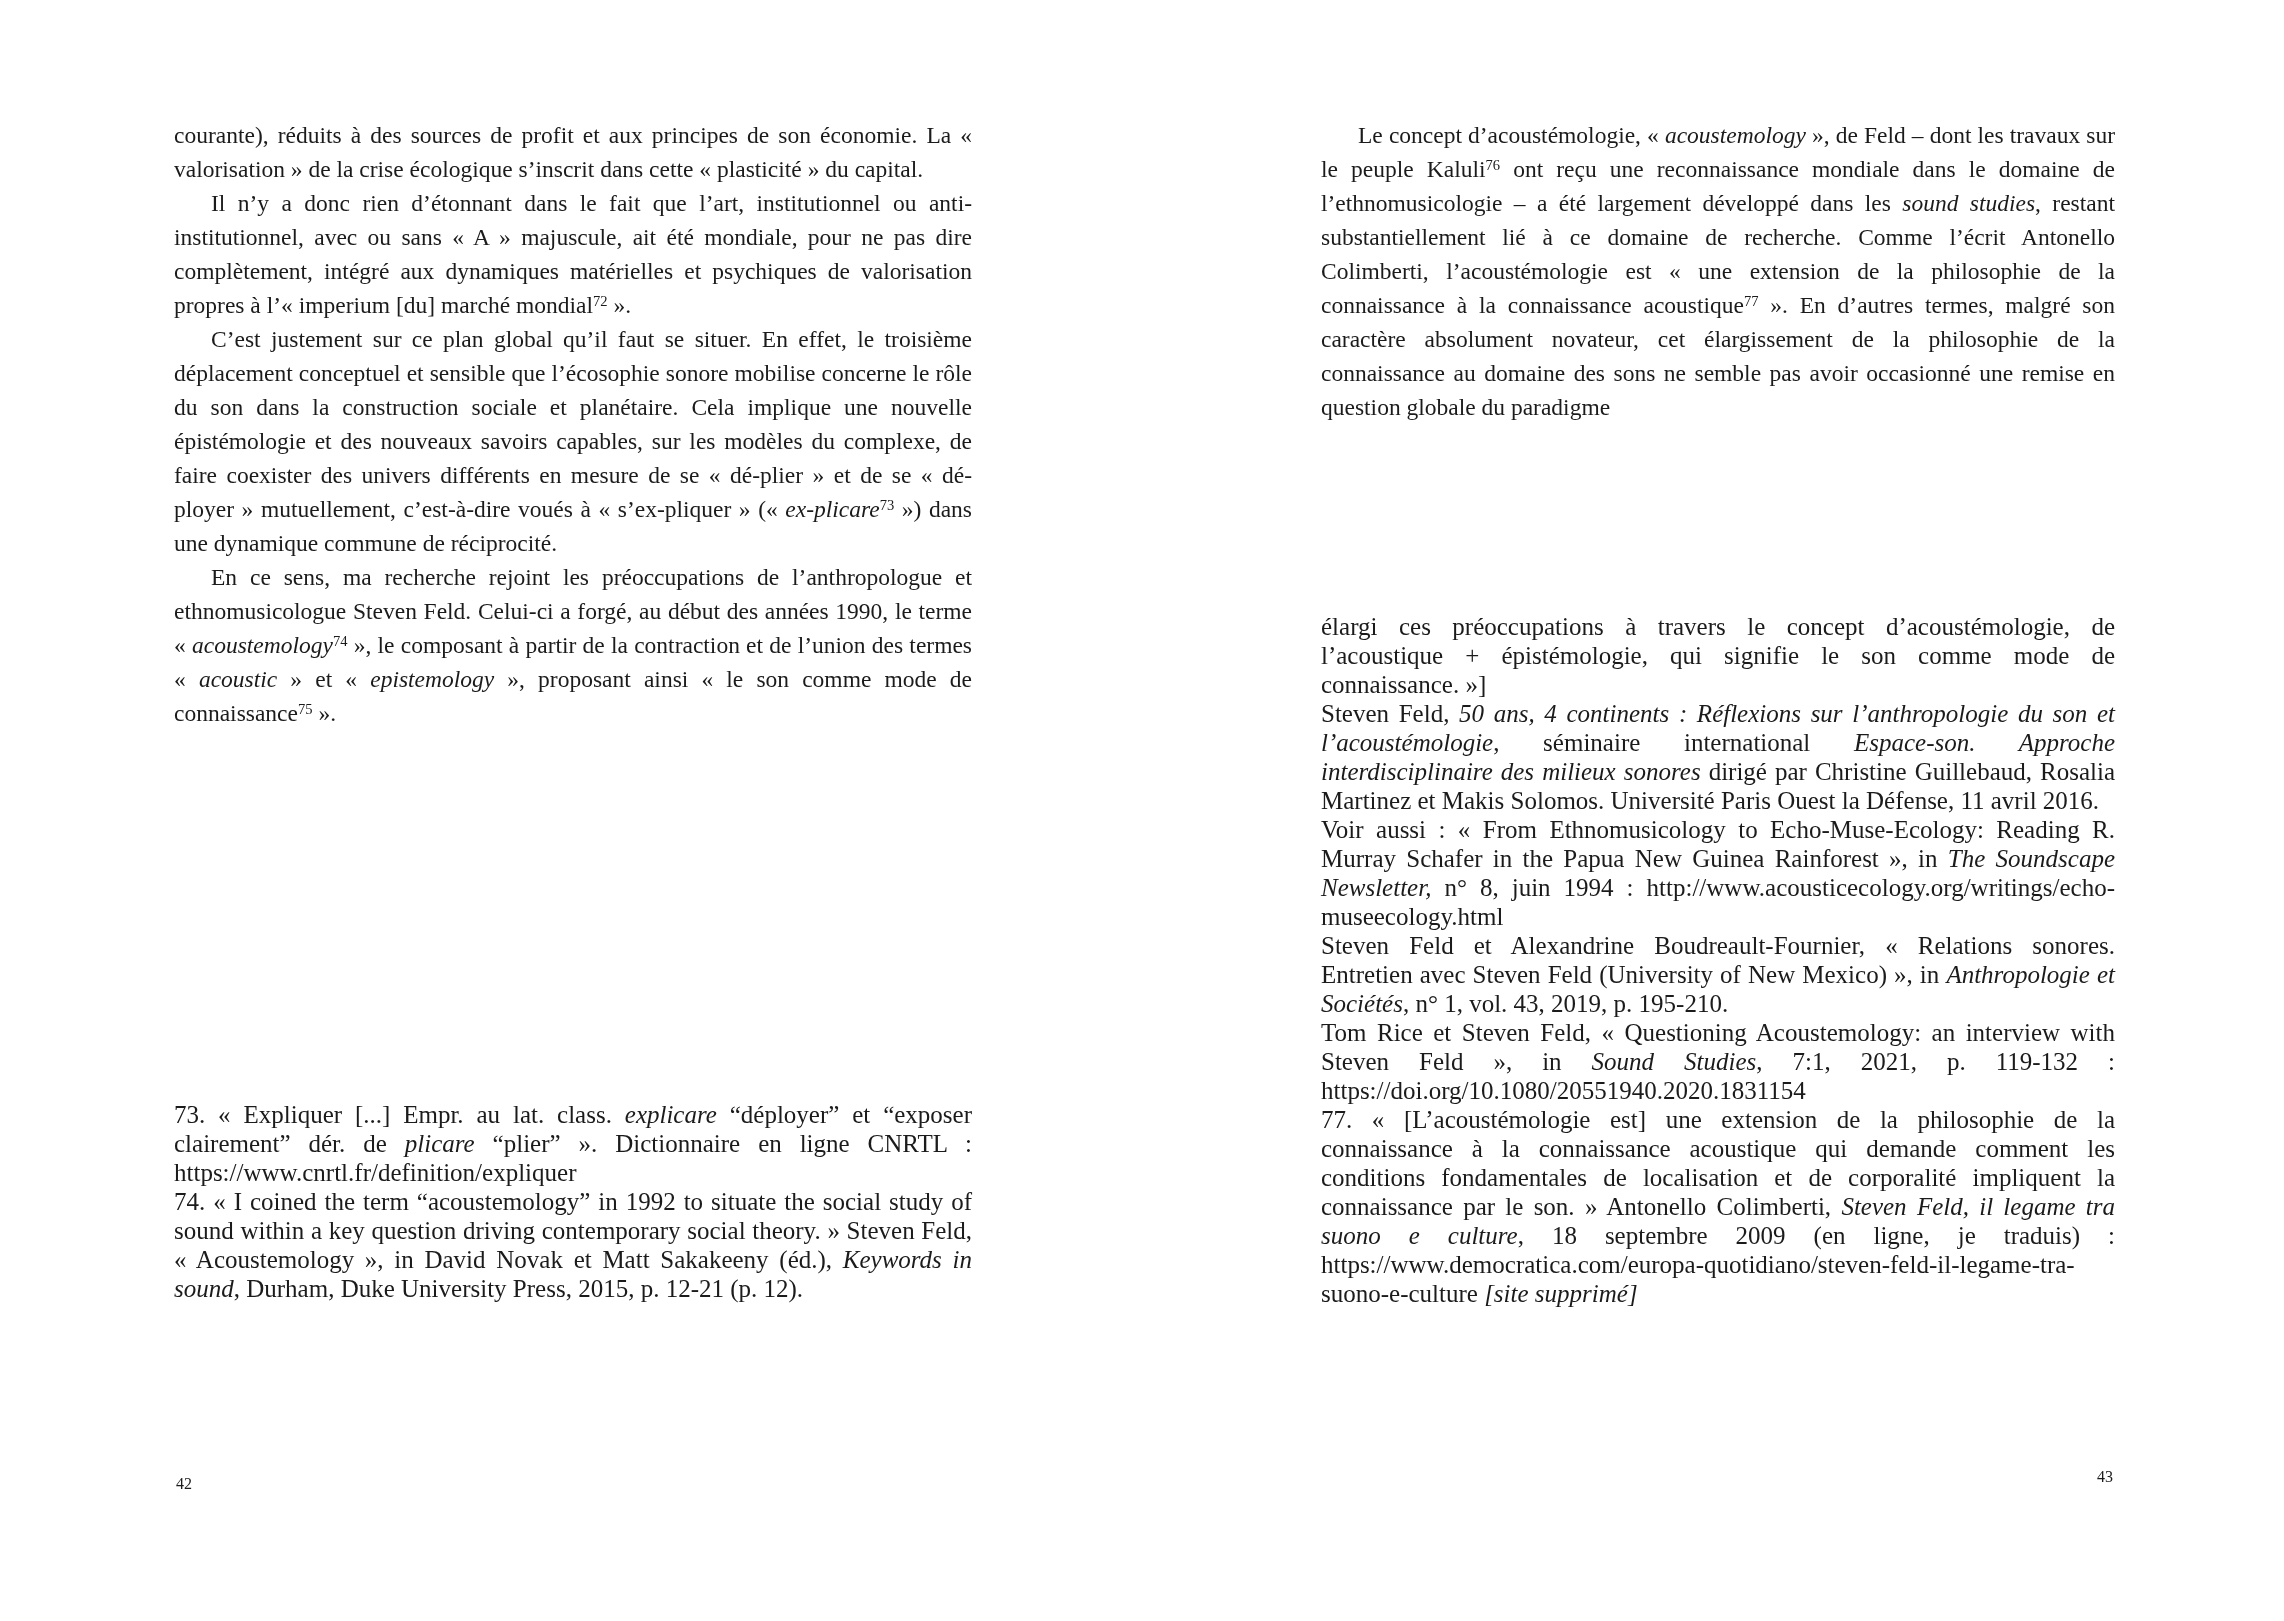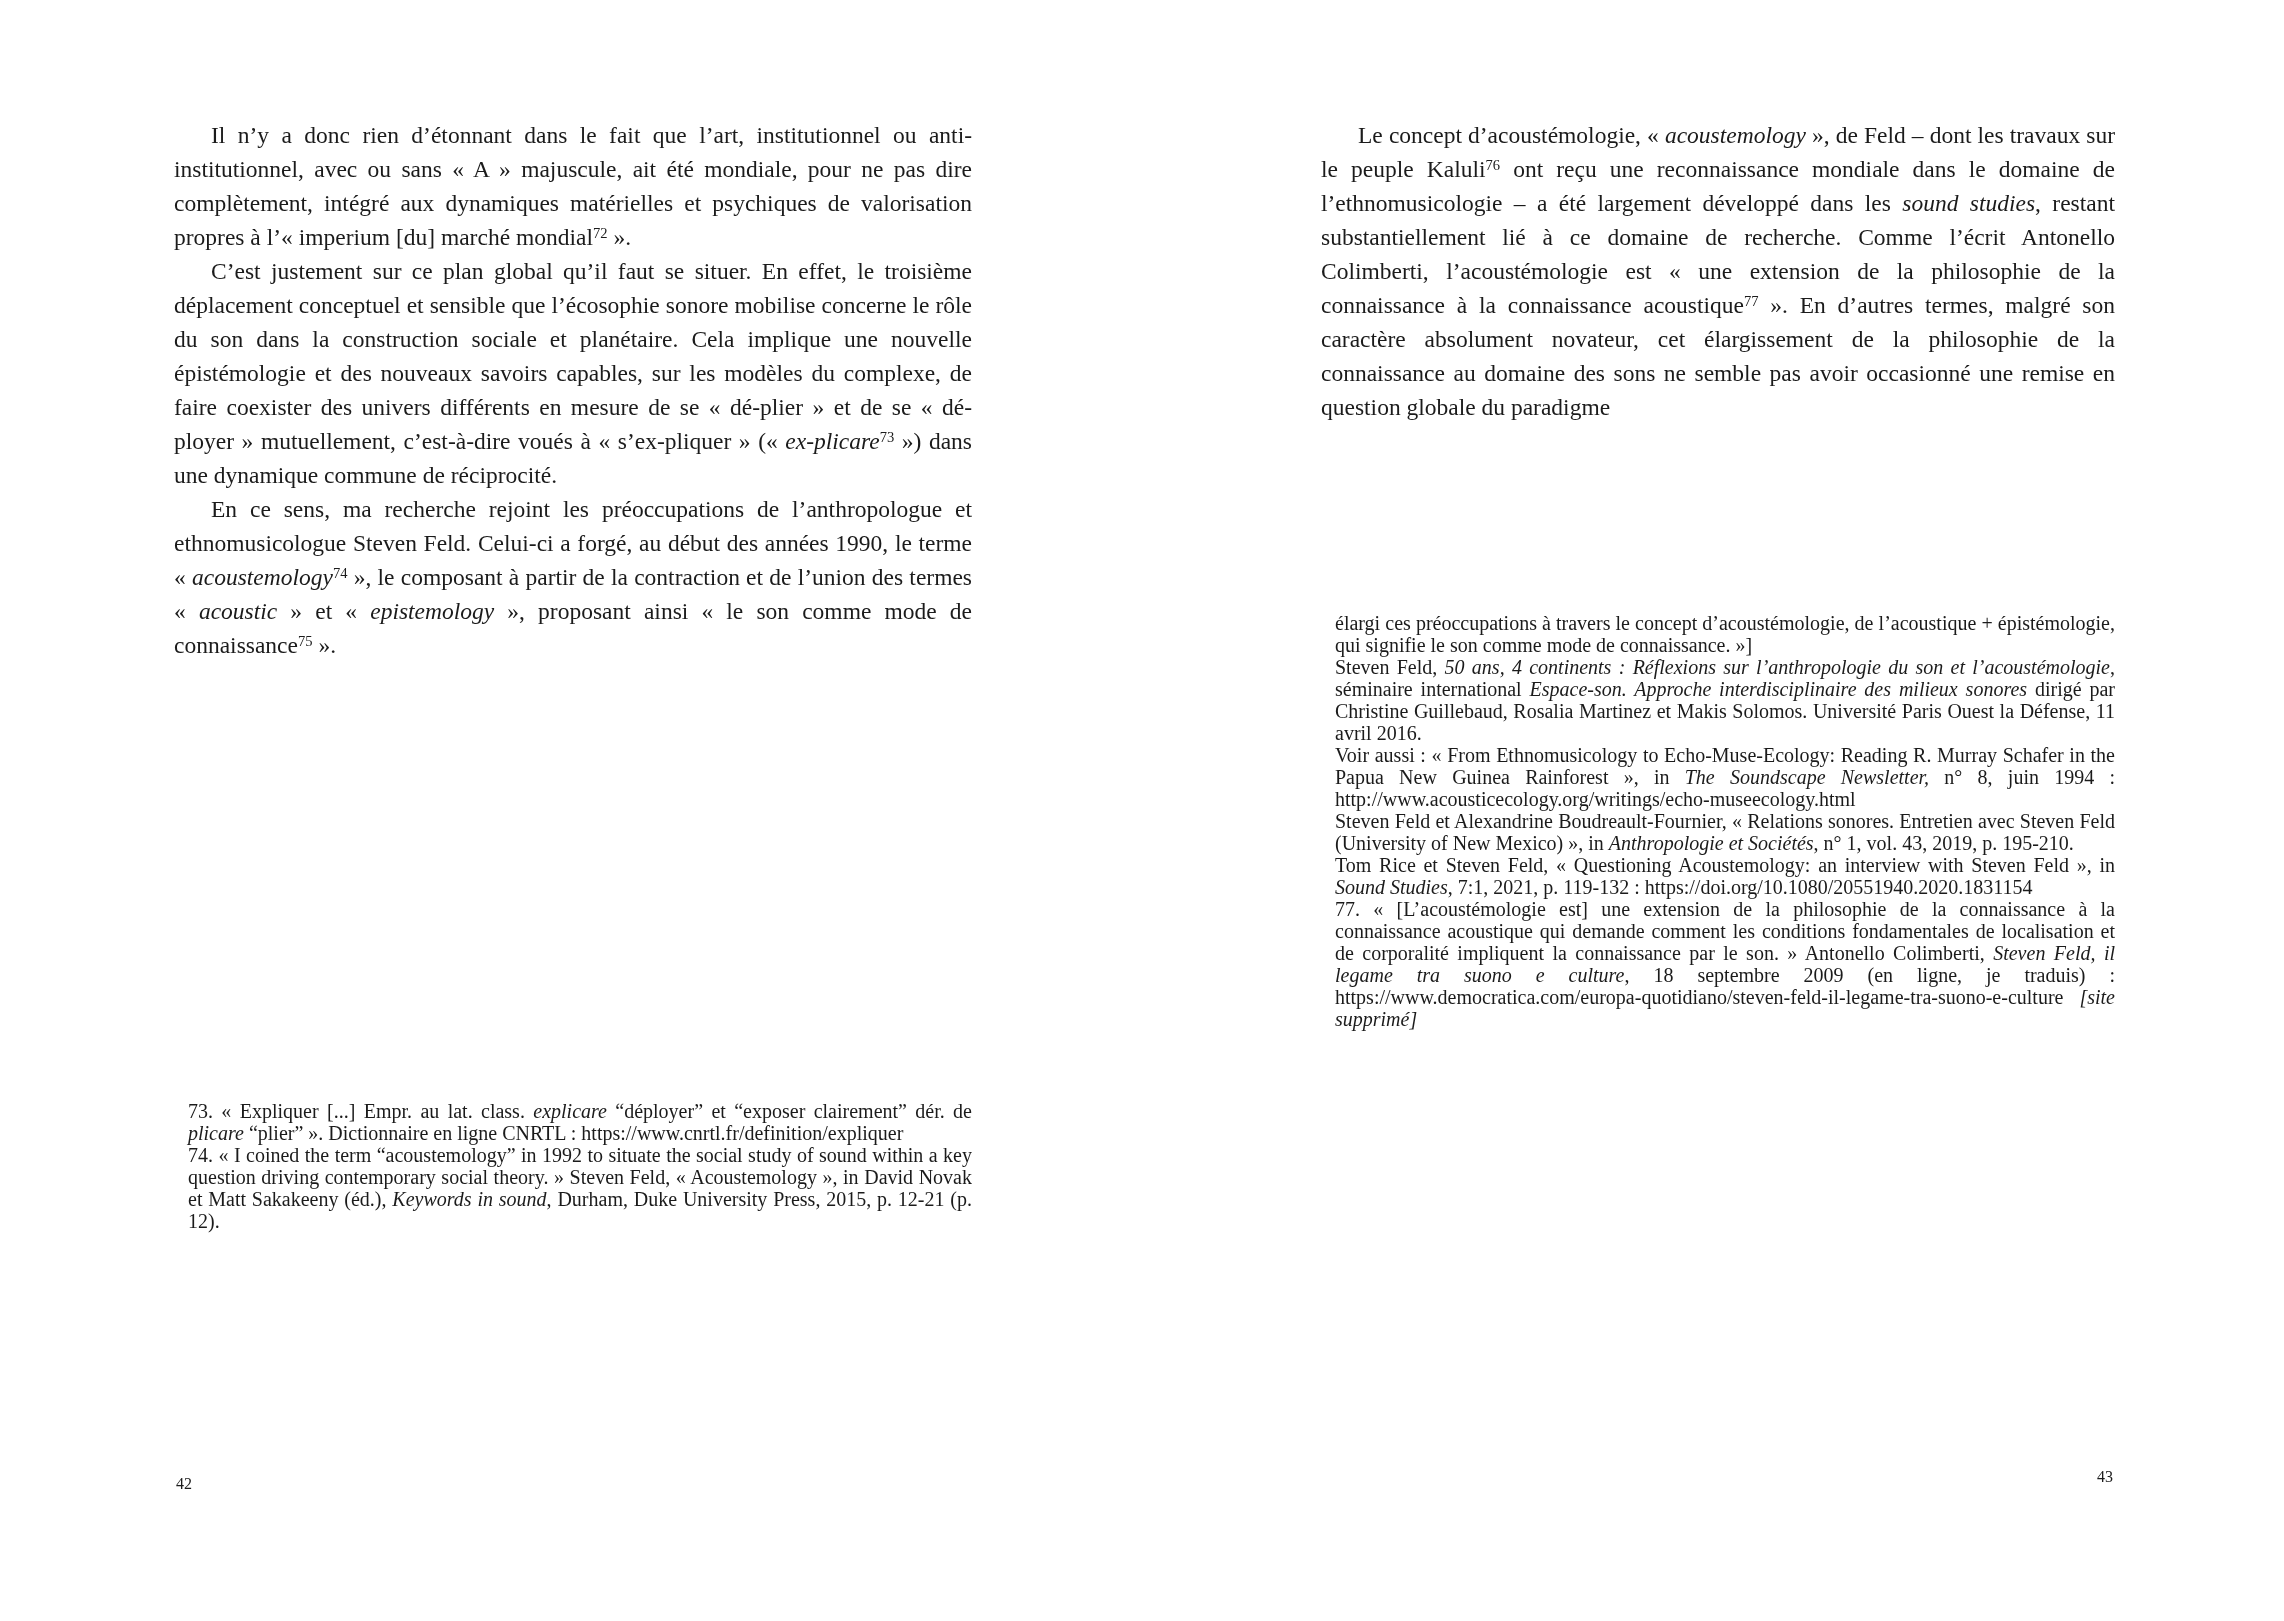--- a/index.html
+++ b/index.html
@@ -30,23 +30,23 @@
     top: 118px;
     font-size: 23.5px;
     line-height: 34px;
     text-align: justify;
   }
   .main-text p { margin: 0; }
   .main-text p.indent { text-indent: 37px; }
 
   .footnotes {
     position: absolute;
-    left: 14px; right: 0;
-    font-size: 20px;
-    line-height: 22px;
+    left: 0; right: 0;
+    font-size: 25px;
+    line-height: 29px;
     text-align: justify;
   }
   .col.left  .footnotes { top: 1100px; }
   .col.right .footnotes { top: 612px; }
   .footnotes p { margin: 0; }
 
   .it { font-style: italic; }
 
   sup {
     font-size: 62%;
@@ -63,20 +63,21 @@
   .col.left  .pagenum { left: 2px;  top: 1475px; }
   .col.right .pagenum { right: 2px; top: 1468px; text-align: right; }
 </style>
 </head>
 <body>
 
 <div class="spread">
 
   <section class="col left">
     <div class="main-text">
+        <p><span>courante), réduits à des sources de profit et aux principes de son économie. La « valorisation » de la crise écologique s’inscrit dans cette « plasticité » du capital.</span></p>
         <p class="indent"><span>Il n’y a donc rien d’étonnant dans le fait que l’art, institutionnel ou anti-institutionnel, avec ou sans « A » majuscule, ait été mondiale, pour ne pas dire complètement, intégré aux dynamiques matérielles et psychiques de valorisation propres à l’« imperium [du] marché mondial</span><sup>72</sup><span> ».</span></p>
         <p class="indent"><span>C’est justement sur ce plan global qu’il faut se situer. En effet, le troisième déplacement conceptuel et sensible que l’écosophie sonore mobilise concerne le rôle du son dans la construction sociale et planétaire. Cela implique une nouvelle épistémologie et des nouveaux savoirs capables, sur les modèles du complexe, de faire coexister des univers différents en mesure de se « dé-plier » et de se « dé-ployer » mutuellement, c’est-à-dire voués à « s’ex-pliquer » (« </span><span class="it">ex-plicare</span><sup>73</sup><span> ») dans une dynamique commune de réciprocité.</span></p>
         <p class="indent"><span>En ce sens, ma recherche rejoint les préoccupations de l’anthropologue et ethnomusicologue Steven Feld. Celui-ci a forgé, au début des années 1990, le terme « </span><span class="it">acoustemology</span><sup>74</sup><span> », le composant à partir de la contraction et de l’union des termes « </span><span class="it">acoustic</span><span> » et « </span><span class="it">epistemology</span><span> », proposant ainsi « le son comme mode de connaissance</span><sup>75</sup><span> ».</span></p>
       </div>
     <div class="footnotes">
         <p><span>73. « Expliquer [...] Empr. au lat. class. </span><span class="it">explicare</span><span> “déployer” et “exposer clairement” dér. de </span><span class="it">plicare</span><span> “plier” ». Dictionnaire en ligne CNRTL : https://www.cnrtl.fr/definition/expliquer</span></p>
         <p><span>74. « I coined the term “acoustemology” in 1992 to situate the social study of sound within a key question driving contemporary social theory. » Steven Feld, « Acoustemology », in David Novak et Matt Sakakeeny (éd.), </span><span class="it">Keywords in sound</span><span>, Durham, Duke University Press, 2015, p. 12-21 (p. 12).</span></p>
       </div>
     <div class="pagenum">42</div>
   </section>

